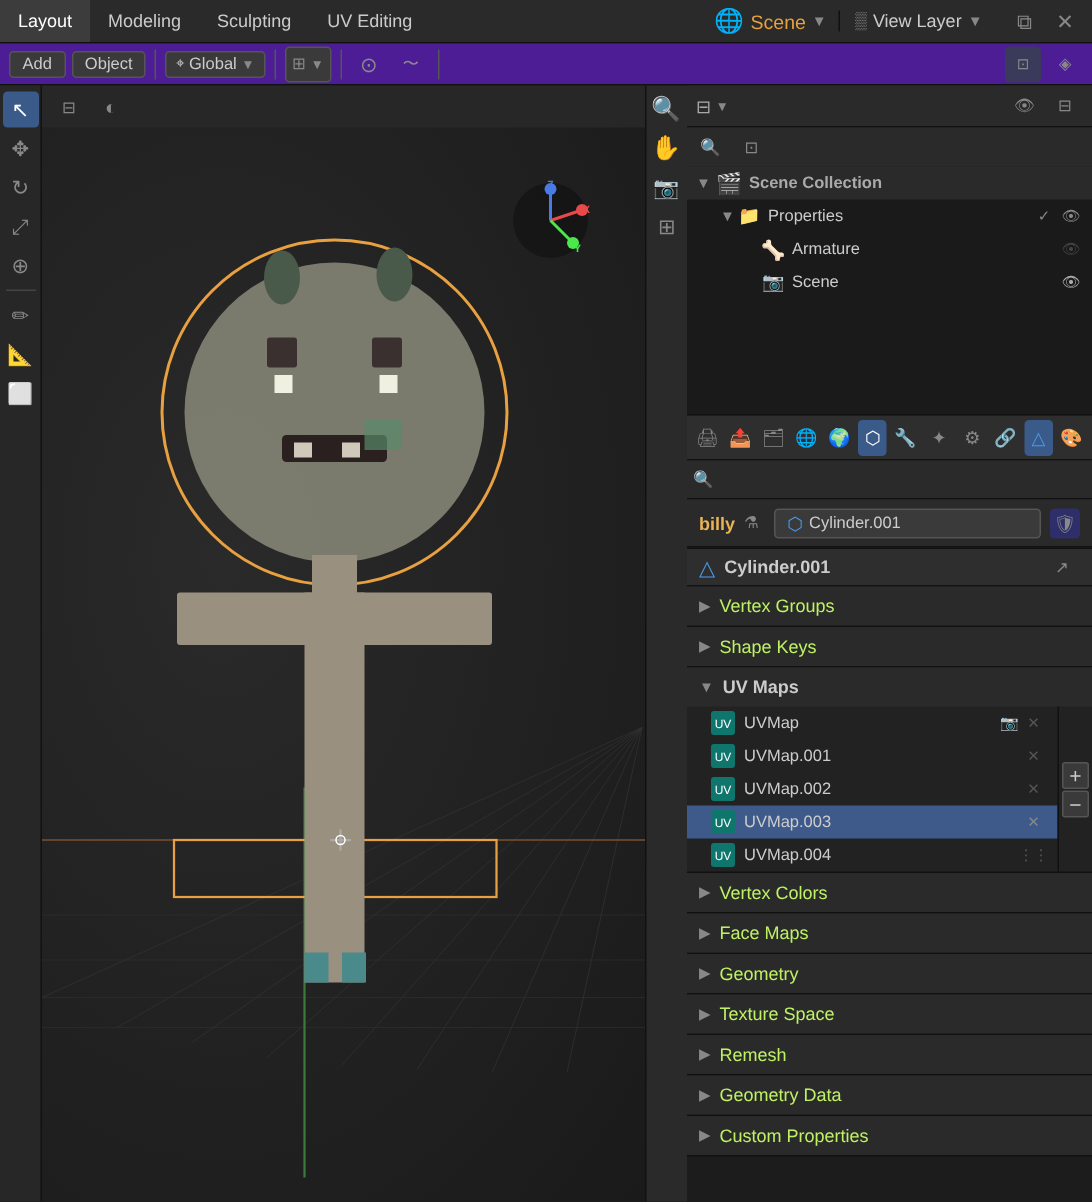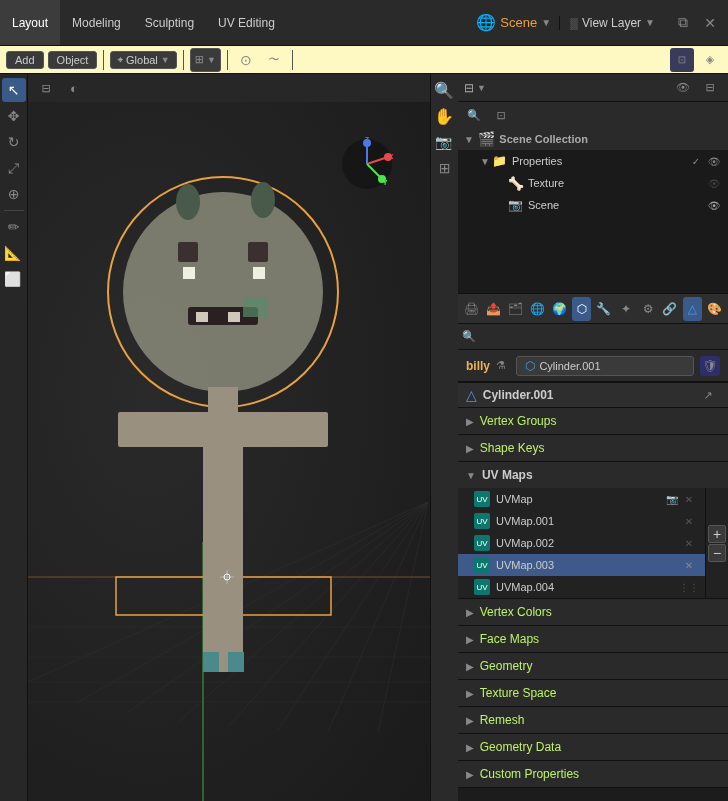--- a/index.html
+++ b/index.html
@@ -1,26 +1,26 @@
 <!DOCTYPE html>
 <html><head>
   <meta charset="utf-8">
   <style>
     * { box-sizing: border-box; margin: 0; padding: 0; }
     body { background: #1a1a1a; font-family: 'Segoe UI', Arial, sans-serif; font-size: 12px; color: #ccc; width: 728px; height: 801px; overflow: hidden; }
 
     
-    .top-bar { display: flex; align-items: center; height: 46px; background: #2a2a2a; border-bottom: 1px solid #111; }
+    .top-bar { display: flex; align-items: center; height: 29px; background: #2a2a2a; border-bottom: 1px solid #111; }
     .tab { padding: 4px 12px; height: 100%; display: flex; align-items: center; cursor: pointer; font-size: 12px; color: #ccc; }
     .tab.active { background: #3c3c3c; color: #fff; }
     .scene-selector { display: flex; align-items: center; gap: 4px; margin-left: auto; padding: 0 8px; color: #e8a040; font-size: 13px; }
     .view-layer-btn { display: flex; align-items: center; gap: 4px; padding: 0 10px; border-left: 1px solid #111; color: #ccc; font-size: 12px; cursor: pointer; }
 
     
-    .second-bar { display: flex; align-items: center; height: 28px; background: #fef9c3; border-bottom: 1px solid #111; gap: 4px; padding: 0 6px; }
+    .second-bar { display: flex; align-items: center; height: 28px; background: #4c1d95; border-bottom: 1px solid #111; gap: 4px; padding: 0 6px; }
     .btn-sm { background: #3a3a3a; border: 1px solid #555; border-radius: 3px; color: #ccc; padding: 2px 8px; font-size: 11px; cursor: pointer; }
     .dropdown { background: #3a3a3a; border: 1px solid #555; border-radius: 3px; color: #ccc; padding: 2px 6px; font-size: 11px; display: flex; align-items: center; gap: 3px; cursor: pointer; }
     .sep { width: 1px; background: #555; height: 20px; margin: 0 2px; }
 
     
     .main-layout { display: flex; height: calc(801px - 56px); }
 
     
     .viewport { flex: 1; background: #1e1e1e; position: relative; overflow: hidden; }
 
@@ -315,21 +315,21 @@
           <span class="tree-action-icon" data-name="collection-visible-icon">✓</span>
           <span class="tree-action-icon" data-name="collection-eye-icon">👁</span>
         </div>
       </div>
 
       <div class="tree-item" data-name="tree-item-armature">
         <span class="tree-indent"></span>
         <span class="tree-indent"></span>
         <span class="tree-arrow" style="color:transparent;">▶</span>
         <span class="tree-icon" style="color:#c8c8c8; font-size:13px;">🦴</span>
-        <span class="tree-label">Texture</span>
+        <span class="tree-label">Armature</span>
         <div class="tree-actions">
           <span class="tree-action-icon" data-name="armature-eye-icon" style="color:#444;">👁</span>
         </div>
       </div>
 
       <div class="tree-item" data-name="tree-item-camera">
         <span class="tree-indent"></span>
         <span class="tree-indent"></span>
         <span class="tree-arrow" style="color:transparent;">▶</span>
         <span class="tree-icon" style="color:#c8c8c8;">📷</span>

